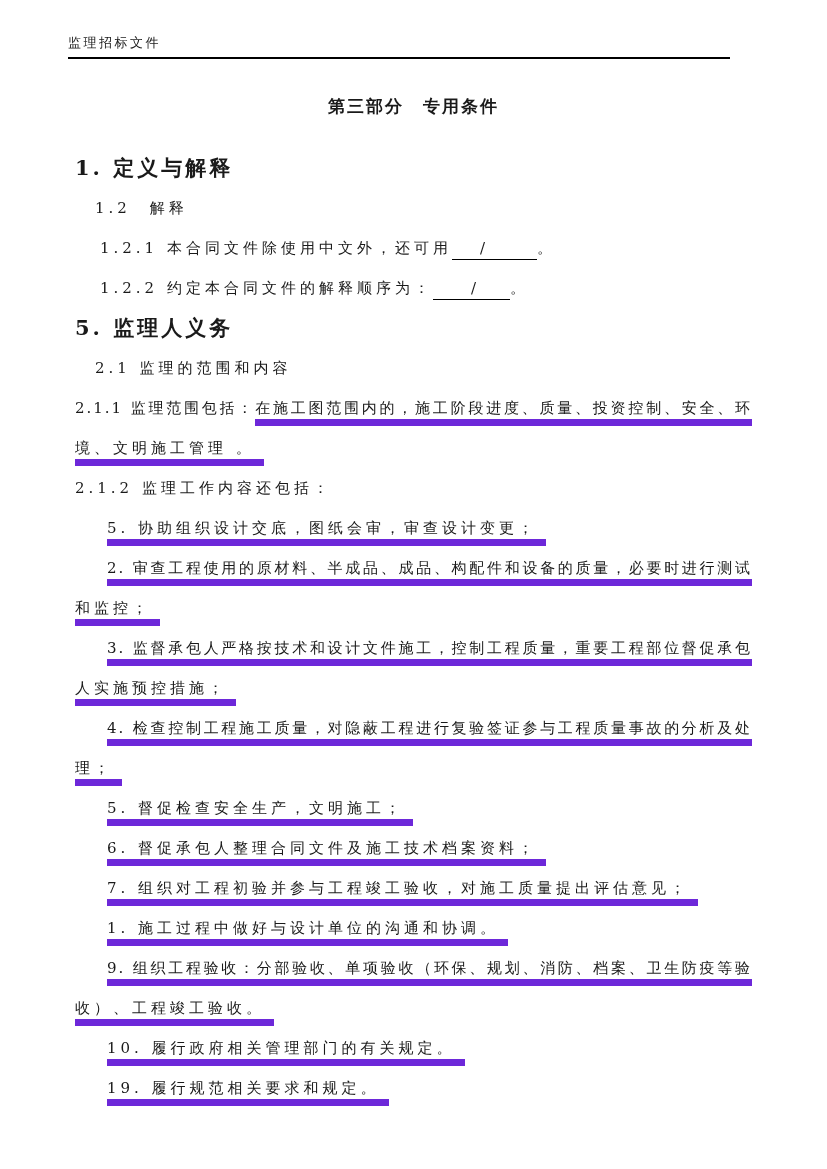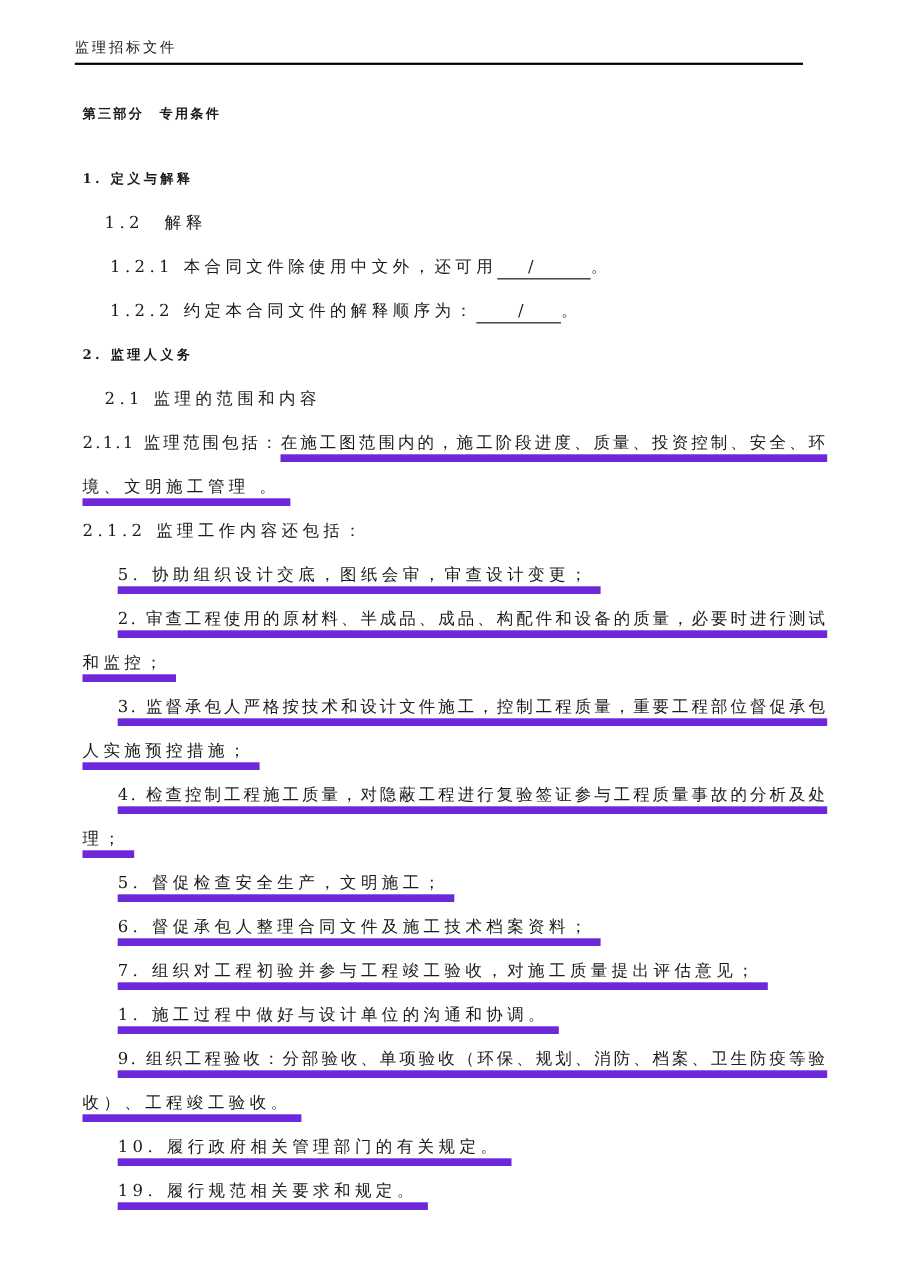--- a/index.html
+++ b/index.html
@@ -10,26 +10,26 @@
   }
   .page{box-sizing:border-box;width:827px;height:943px;padding:34px 75px 0 75px;}
   
   .header{
     margin-left:-7px;margin-right:22px;
     font-size:13px;letter-spacing:2.5px;
     padding-bottom:5px;border-bottom:2px solid #000;
   }
   
   .title{
-    margin-top:36px;text-align:left;
-    font-weight:bold;font-size:12px;letter-spacing:2px;
+    margin-top:36px;text-align:center;
+    font-weight:bold;font-size:17px;letter-spacing:2px;
   }
   .content{margin-top:30px;font-size:15px;}
   .line{line-height:40px;letter-spacing:4px;white-space:pre-wrap;}
-  .b{font-weight:bold;font-size:12px;letter-spacing:3px;}
+  .b{font-weight:bold;font-size:21px;letter-spacing:3px;}
   .ind1{padding-left:20px;}   
   .ind2{padding-left:25px;}   
   .ind3{padding-left:32px;}   
   
   .jfull{letter-spacing:2px;text-align:justify;text-align-last:justify;}
   
   .u{border-bottom:7px solid #6d28d9;padding-bottom:2px;}
   .uext{padding-right:9px;}
   
   .fill{border-bottom:1px solid #000;padding-bottom:2px;}
@@ -50,21 +50,21 @@
   <div class="content">
 
     <div class="line b">1. 定义与解释</div>
 
     <div class="line ind1">1.2　解释</div>
 
     <div class="line ind2"><span>1.2.1 本合同文件除使用中文外，还可用</span><span class="fill"><span class="sp w28"></span><span>/</span><span class="sp w48"></span></span><span>。</span></div>
 
     <div class="line ind2"><span>1.2.2 约定本合同文件的解释顺序为：</span><span class="fill"><span class="sp w38"></span><span>/</span><span class="sp w30"></span></span><span>。</span></div>
 
-    <div class="line b">2. 监理人义务</div>
+    <div class="line b">5. 监理人义务</div>
 
     <div class="line ind1">2.1 监理的范围和内容</div>
 
     <div class="line jfull"><span>2.1.1 监理范围包括：</span><span class="u">在施工图范围内的，施工阶段进度、质量、投资控制、安全、环</span></div>
     <div class="line"><span class="u uext">境、文明施工管理 。</span></div>
 
     <div class="line">2.1.2 监理工作内容还包括：</div>
 
     <div class="line ind3"><span class="u uext">5. 协助组织设计交底，图纸会审，审查设计变更；</span></div>
 

